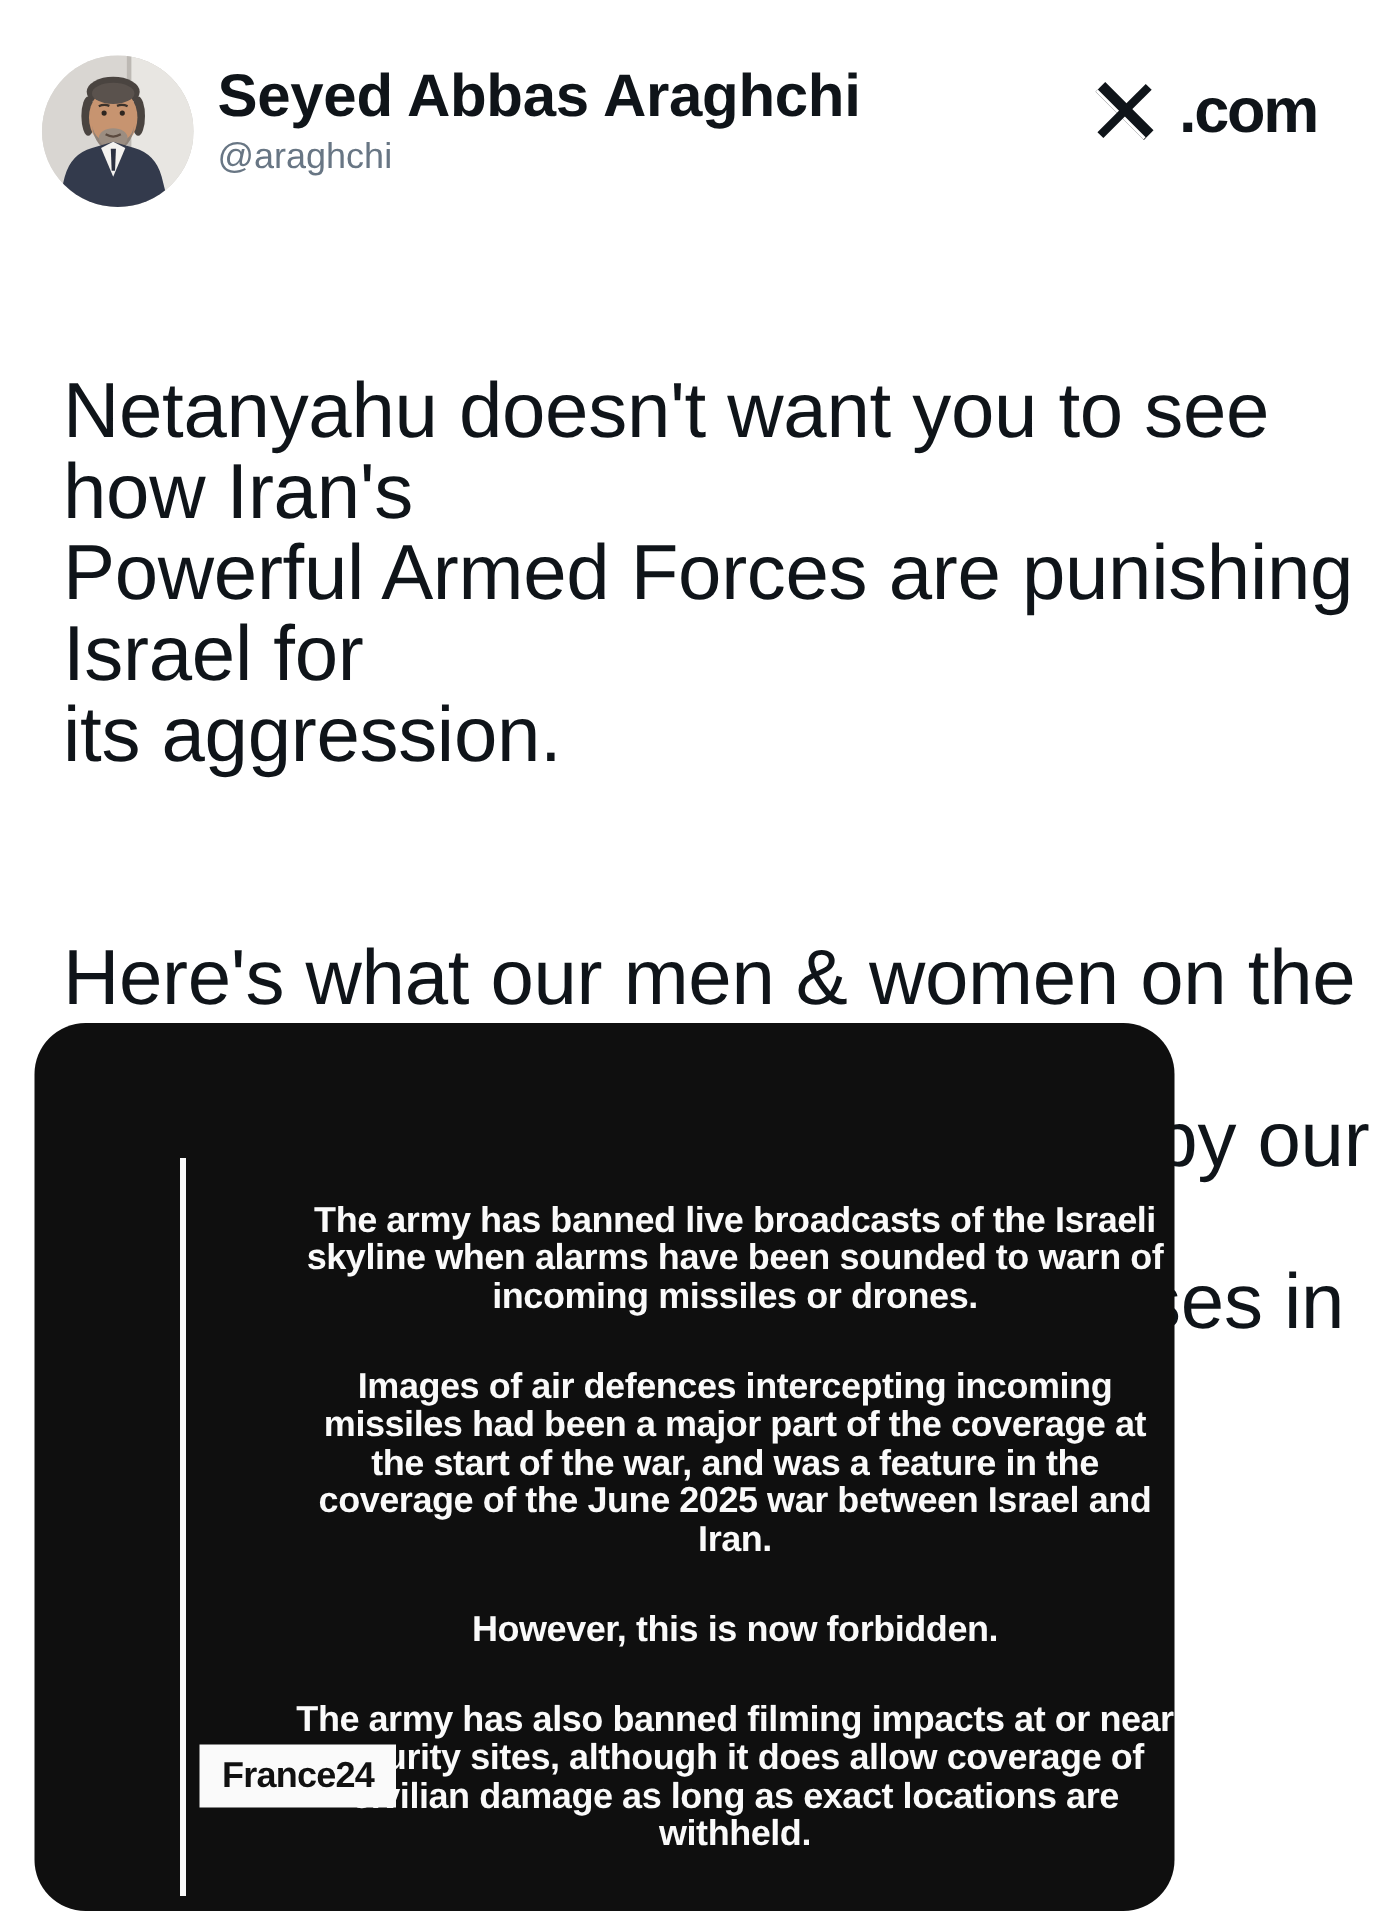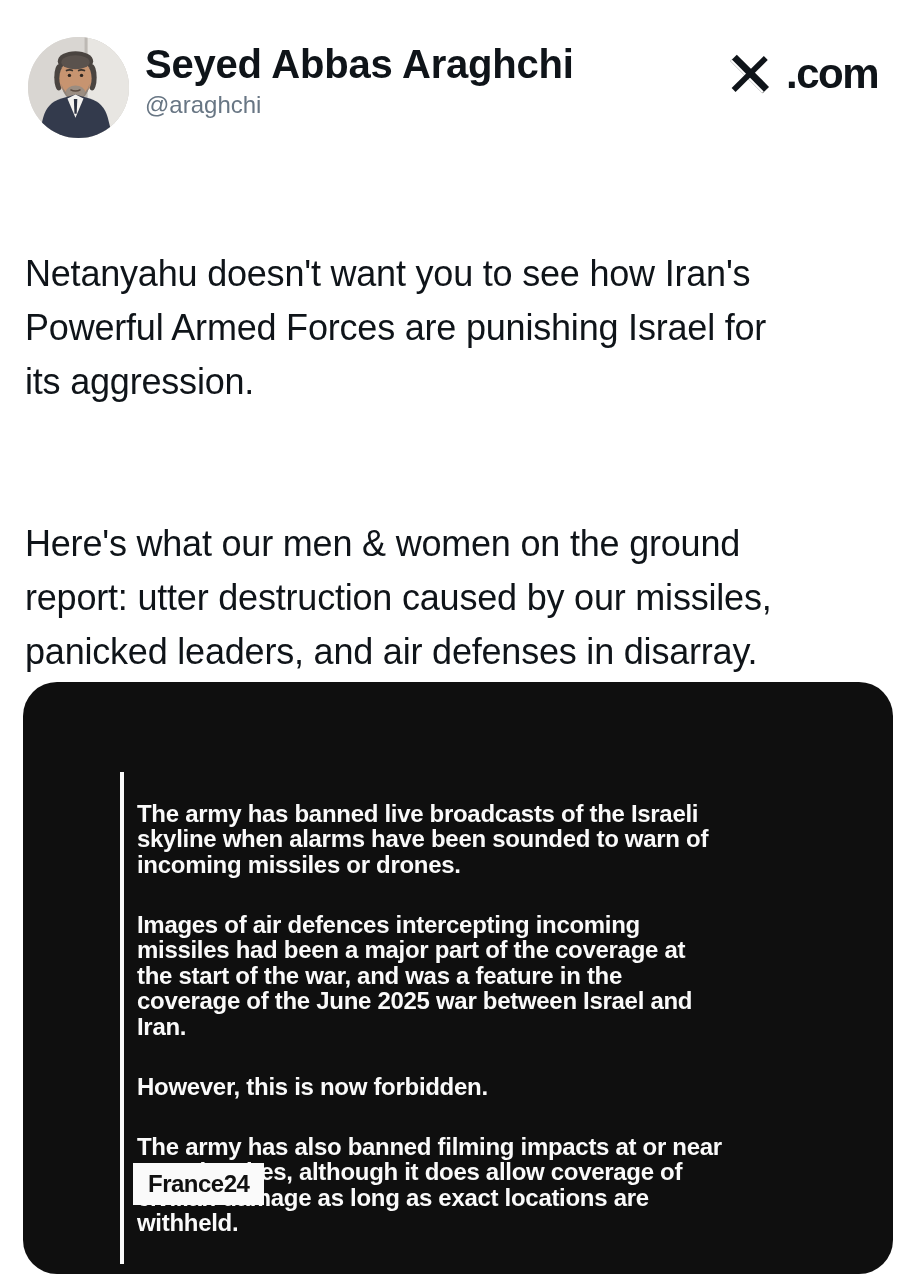--- a/index.html
+++ b/index.html
@@ -28,31 +28,31 @@
     position:absolute;right:38px;top:50px;
     display:flex;align-items:center;gap:16px;
   }
   .x-logo svg{width:42px;height:40px;display:block;}
   .site-suffix{
     font-size:42px;font-weight:700;letter-spacing:-1.5px;
     color:var(--text-primary,#0f1419);
   }
   
   .tweet-body{
-    position:absolute;left:25px;top:193px;width:872px;
+    position:absolute;left:42px;top:193px;width:872px;
     color:var(--text-primary,#0f1419);
-    font-size:36px;line-height:54px;letter-spacing:-0.2px;
+    font-size:52px;line-height:54px;letter-spacing:-0.2px;
     white-space:pre-line;
   }
   .tweet-body p{margin:0;}
   .tweet-body p + p{margin-top:54px;}
   
   .quote-card{
-    position:absolute;left:23px;top:682px;width:870px;height:592px;
-    background:var(--card-bg,#0f0f0f);border-radius:34px;margin:0;
+    position:absolute;left:23px;top:682px;width:760px;height:592px;
+    background:var(--card-bg,#0f0f0f);border-radius:34px;margin:0;text-align:center;
   }
   .quote-block{
     position:absolute;left:97px;top:90px;width:706px;
     margin:0;padding:3px 0 3px 13px;
     border-left:4px solid var(--card-text,#fafafa);
     color:var(--card-text,#fafafa);
     font-weight:700;font-size:24px;line-height:25.5px;
     letter-spacing:-0.3px;white-space:pre-line;
   }
   .quote-block p{margin:0;}

